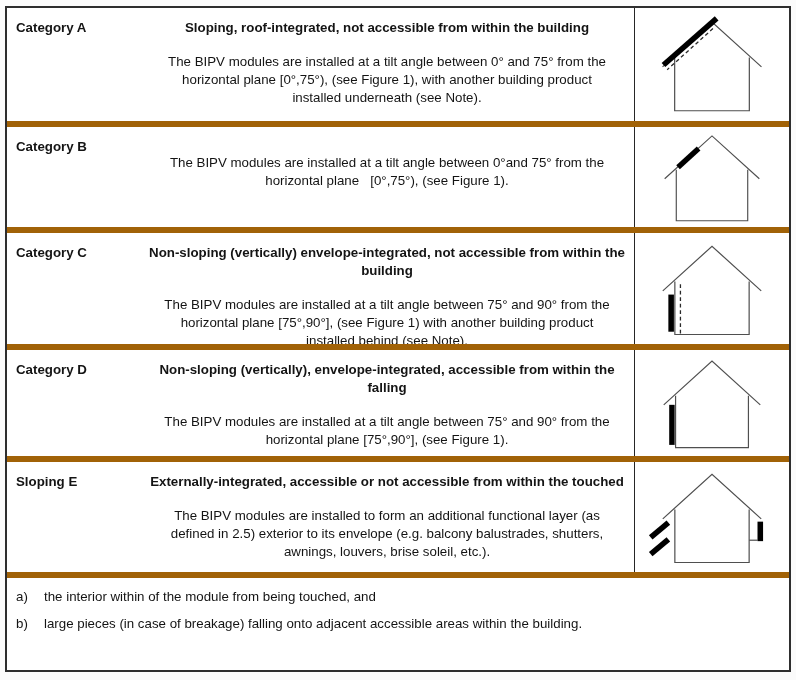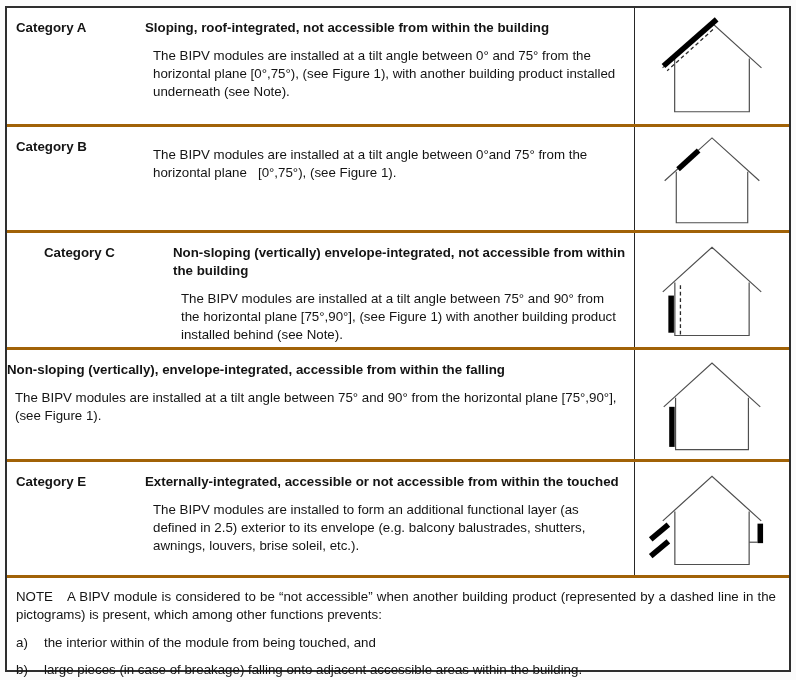--- a/index.html
+++ b/index.html
@@ -14,26 +14,26 @@
     position: absolute;
     left: 5px; top: 6px;
     width: 786px; height: 666px;
     background: #ffffff;
     border: 2px solid #2e2e2e;
     display: flex;
     flex-direction: column;
   }
   .cat-row {
     display: flex;
-    border-bottom: 3px solid #a16207;
+    border-bottom: 6px solid #a16207;
     flex: none;
   }
   .row-a { height: 119px; }
   .row-b { height: 106px; }
-  .row-c { height: 117px; padding-left: 28px; }
+  .row-c { height: 117px; }
   .row-d { height: 112px; }
   .row-e { height: 116px; }
   .text-cell {
     flex: 1;
     display: flex;
     padding-top: 11px;
     overflow: hidden;
   }
   .cat-label {
     width: 138px;
@@ -41,27 +41,28 @@
     padding-left: 9px;
     font-size: 13.3px;
     font-weight: bold;
     line-height: 18px;
   }
   .desc-cell {
     flex: 1;
     padding-right: 5px;
     font-size: 13.3px;
     line-height: 18px;
+    text-align: center;
   }
   .desc-heading {
     margin: 0 0 10px 0;
     font-weight: bold;
   }
   .desc-body {
-    margin: 8px;
+    margin: 16px;
     white-space: pre-wrap;
   }
   .picto-cell {
     width: 155px;
     flex: none;
     border-left: 1px solid #262626;
     display: flex;
     align-items: center;
     justify-content: center;
   }
@@ -139,56 +140,54 @@
       <svg class="house" width="140" height="104" viewBox="0 0 150 112">
         <path d="M35,48 L35,105 L115,105 L115,48 M22,58 L75,10 L128,58" fill="none" stroke="#4f4f4f" stroke-width="1.3"></path>
         <line x1="31" y1="62" x2="31" y2="102" stroke="#000000" stroke-width="6"></line>
         <line x1="41" y1="51" x2="41" y2="104" stroke="#2a2a2a" stroke-width="1.4" stroke-dasharray="4 3"></line>
       </svg>
     </div>
   </div>
 
   <div class="cat-row row-d">
     <div class="text-cell">
+      <div class="cat-label">Category D</div>
       <div class="desc-cell">
         <p class="desc-heading">Non-sloping (vertically), envelope-integrated, accessible from within the falling</p>
         <p class="desc-body">The BIPV modules are installed at a tilt angle between 75° and 90° from the horizontal plane [75°,90°], (see Figure 1).</p>
       </div>
     </div>
     <div class="picto-cell">
       <svg class="house" width="140" height="102" viewBox="0 0 150 112">
         <path d="M35,48 L35,105 L115,105 L115,48 M22,58 L75,10 L128,58" fill="none" stroke="#4f4f4f" stroke-width="1.3"></path>
         <line x1="31" y1="58" x2="31" y2="102" stroke="#000000" stroke-width="6"></line>
       </svg>
     </div>
   </div>
 
   <div class="cat-row row-e">
     <div class="text-cell">
-      <div class="cat-label">Category E</div>
+      <div class="cat-label">Sloping E</div>
       <div class="desc-cell">
         <p class="desc-heading">Externally-integrated, accessible or not accessible from within the touched</p>
         <p class="desc-body">The BIPV modules are installed to form an additional functional layer (as defined in 2.5) exterior to its envelope (e.g. balcony balustrades, shutters, awnings, louvers, brise soleil, etc.).</p>
       </div>
     </div>
     <div class="picto-cell">
       <svg class="house" width="140" height="104" viewBox="0 0 150 112">
         <path d="M35,48 L35,105 L115,105 L115,48 M22,58 L75,10 L128,58" fill="none" stroke="#4f4f4f" stroke-width="1.3"></path>
         <line x1="9" y1="78" x2="28" y2="62" stroke="#000000" stroke-width="6"></line>
         <line x1="9" y1="96" x2="28" y2="80" stroke="#000000" stroke-width="6"></line>
         <line x1="115" y1="81" x2="124" y2="81" stroke="#4f4f4f" stroke-width="1.3"></line>
         <line x1="127" y1="61" x2="127" y2="82" stroke="#000000" stroke-width="6"></line>
       </svg>
     </div>
   </div>
 
   <div class="note-row">
-    <p class="note-para">
-      <span class="note-label">NOTE</span><span>A BIPV module is considered to be “not accessible” when another building product (represented by a dashed line in the pictograms) is present, which among other functions prevents:</span>
-    </p>
     <div class="note-item">
       <span class="note-marker">a)</span>
       <span class="note-item-text">the interior within of the module from being touched, and</span>
     </div>
     <div class="note-item">
       <span class="note-marker">b)</span>
       <span class="note-item-text">large pieces (in case of breakage) falling onto adjacent accessible areas within the building.</span>
     </div>
   </div>
 

